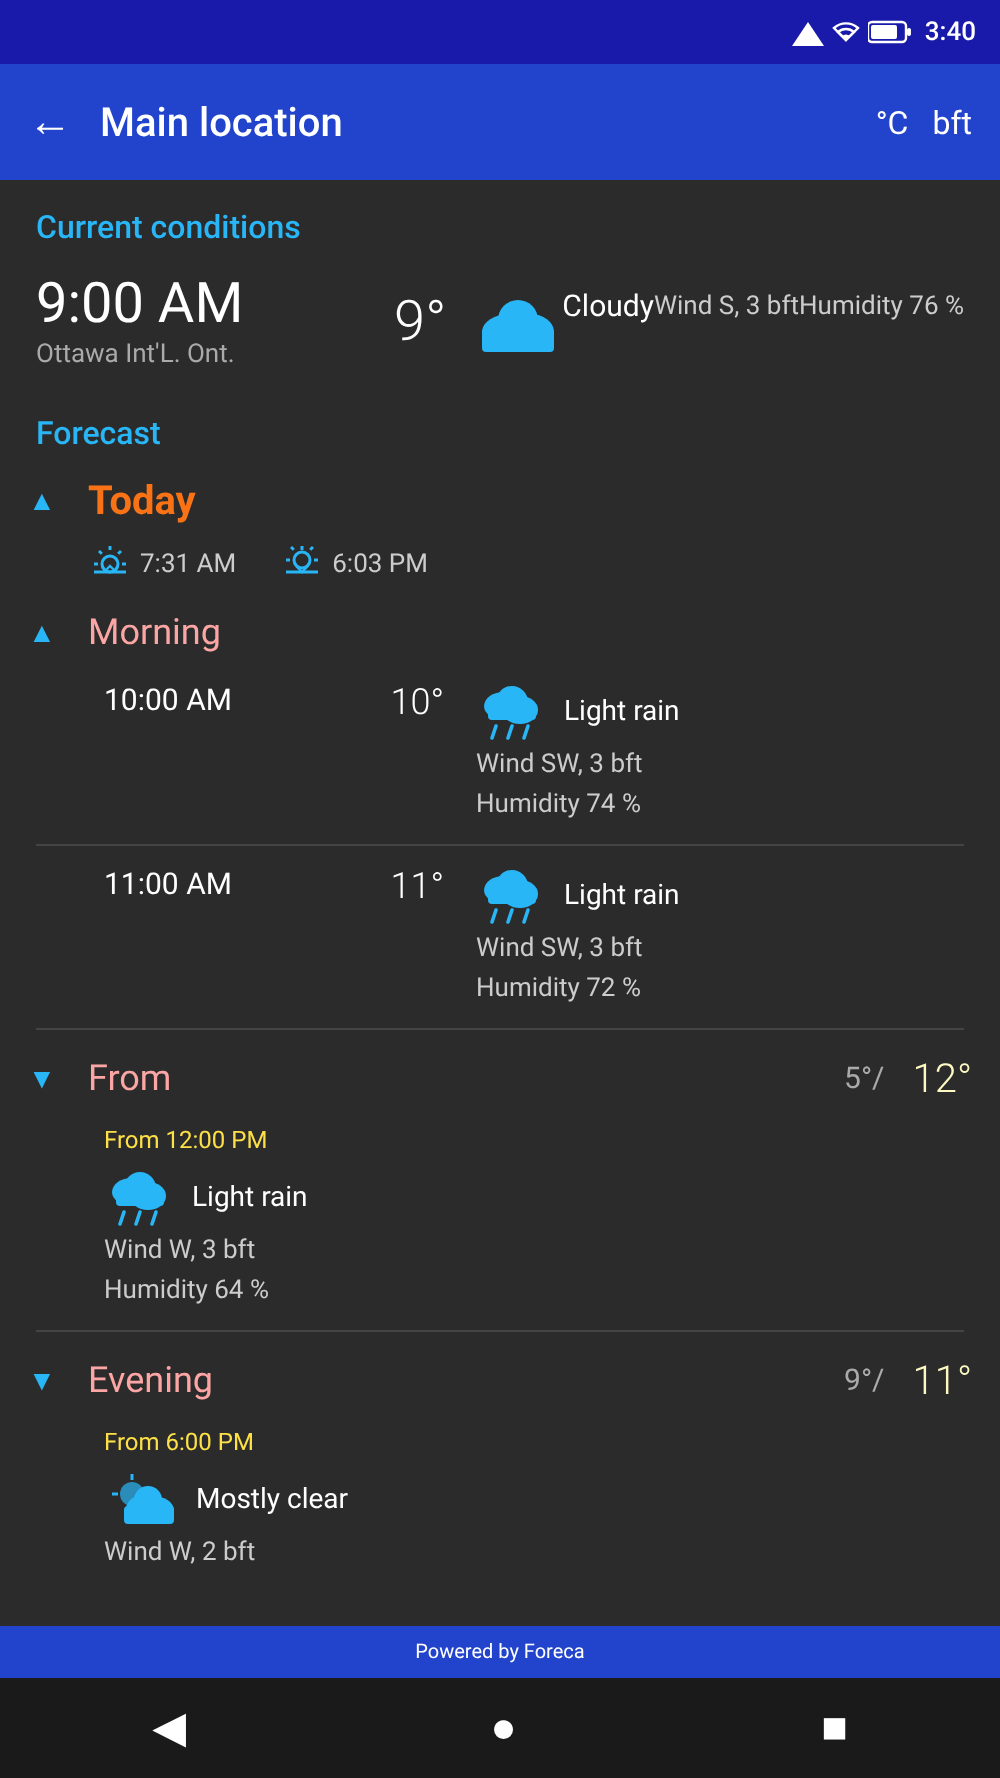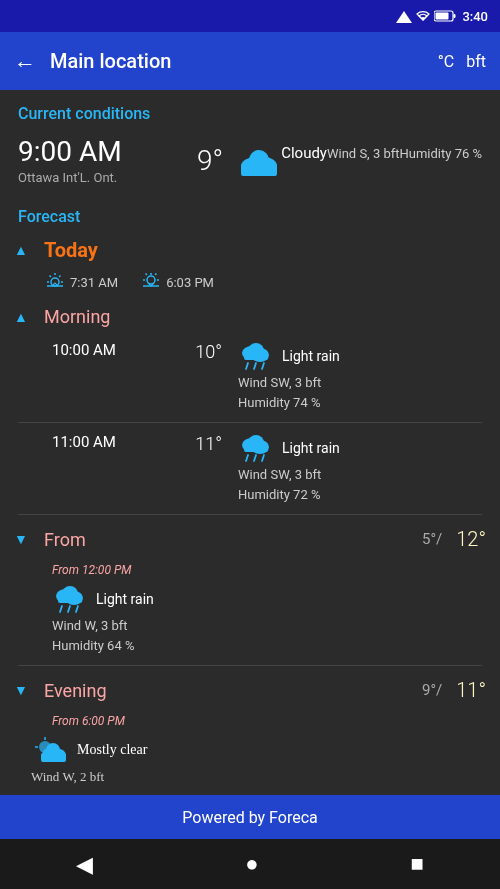--- a/index.html
+++ b/index.html
@@ -231,33 +231,32 @@
     
     .divider {
       height: 1px;
       background: #444;
       margin: 4px 18px;
     }
 
     
     .sub-label {
       font-size: 12px;
-      color: #fca5a5;
+      color: #fde047;
       padding-left: 0;
-      font-style: italic;
     }
 
     
     .powered-bar {
       background: #2244cc;
-      height: 44px;
+      height: 26px;
       display: flex;
       align-items: center;
       justify-content: center;
-      font-size: 16px;
+      font-size: 10px;
       color: #fff;
       position: absolute;
       bottom: 50px;
       left: 0;
       right: 0;
     }
 
     
     .nav-bar {
       background: #1a1a1a;
@@ -468,21 +467,21 @@
 
   <div class="period-row">
     <span class="collapse-arrow">▼</span>
     <span class="period-label">Evening</span>
     <span class="period-temp-range">9°/</span>
     <span class="period-temp-main">11°</span>
   </div>
   <div style="padding: 0 18px 4px 52px;">
     <span class="sub-label">From 6:00 PM</span>
   </div>
-  <div class="time-weather-row" style="padding-left: 31px; padding-top: 2px; font-family: Liberation Serif, serif;">
+  <div class="time-weather-row" style="padding-left: 52px; padding-top: 2px;">
     <div class="tw-icon-block">
       <div class="tw-icon-label">
 
         <svg class="svg-partly-cloudy" viewBox="0 0 38 30">
 
           <circle cx="14" cy="12" r="6" fill="#29b6f6" opacity="0.7"></circle>
           <line x1="14" y1="2" x2="14" y2="5" stroke="#29b6f6" stroke-width="1.5"></line>
           <line x1="14" y1="19" x2="14" y2="22" stroke="#29b6f6" stroke-width="1.5"></line>
           <line x1="4" y1="12" x2="7" y2="12" stroke="#29b6f6" stroke-width="1.5"></line>
           <line x1="21" y1="12" x2="24" y2="12" stroke="#29b6f6" stroke-width="1.5"></line>

